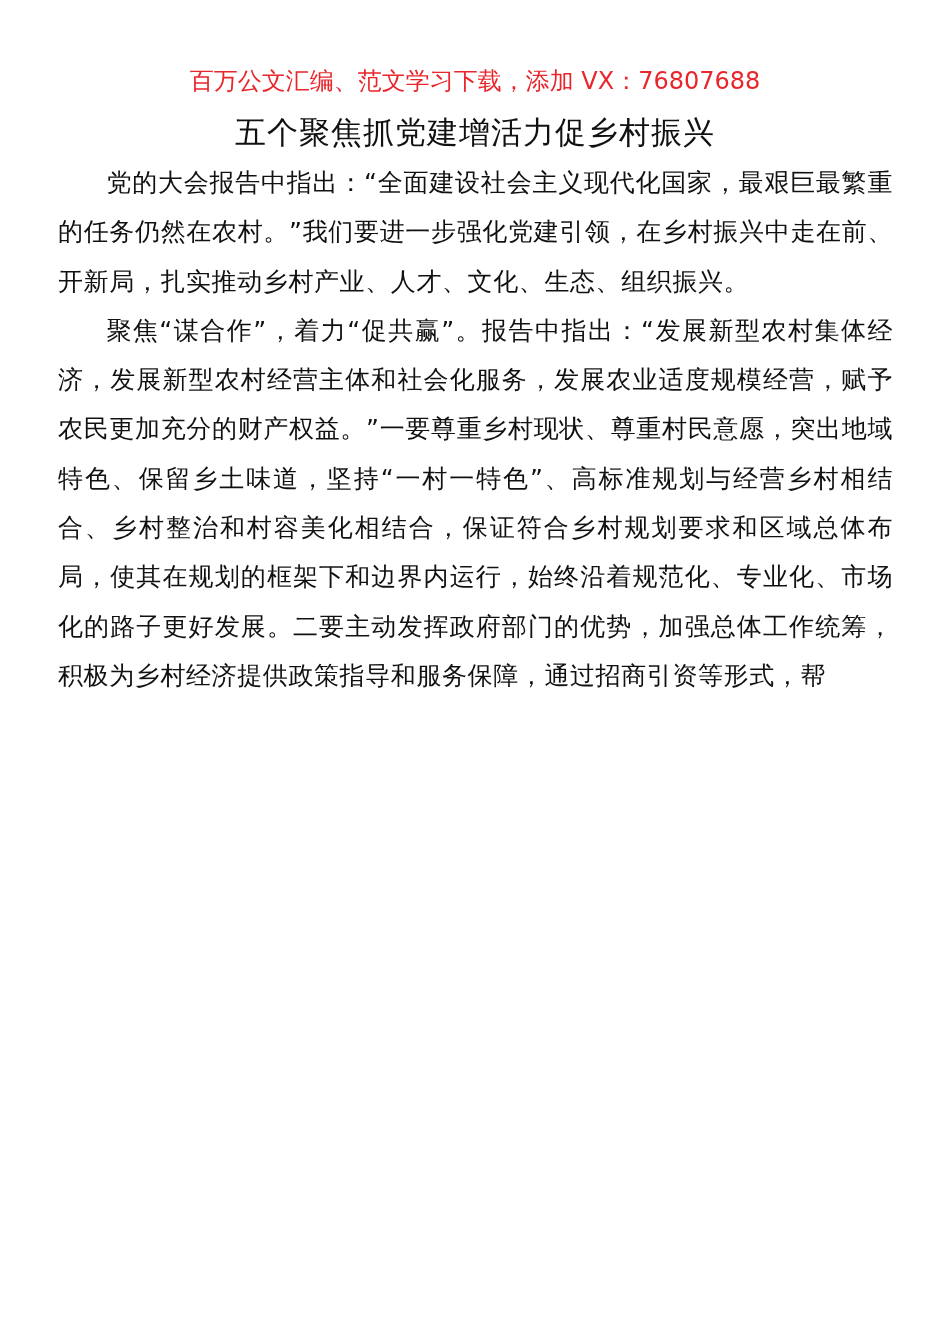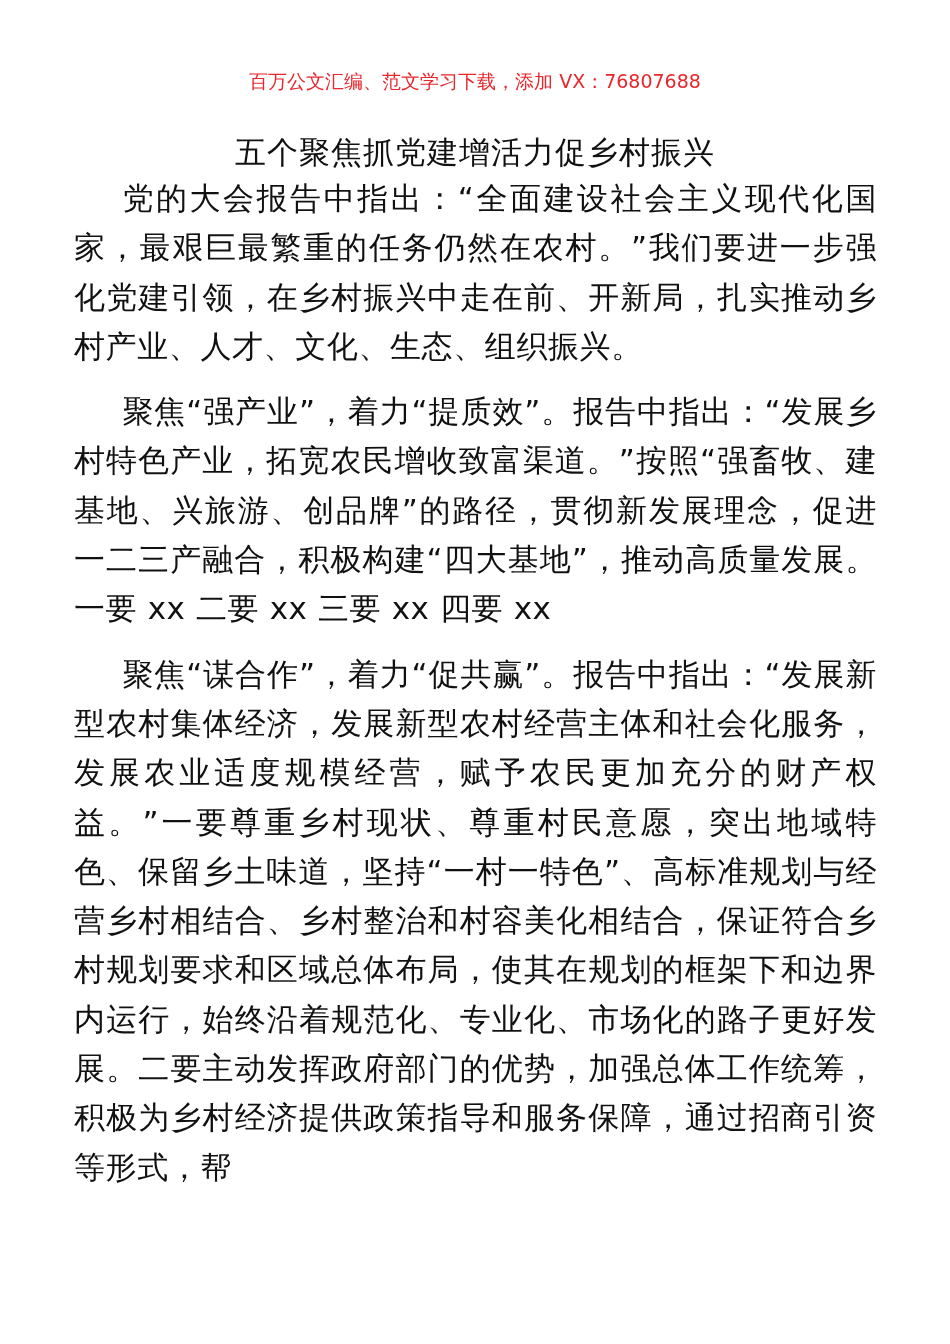--- a/index.html
+++ b/index.html
@@ -21,58 +21,56 @@
     top: 0;
     width: 950px;
     height: 1344px;
   }
   .watermark {
     position: absolute;
     top: 68px;
     left: 0;
     width: 950px;
     text-align: center;
-    font-size: 19px;
+    font-size: 24px;
     line-height: 26px;
     color: #e8262b;
     letter-spacing: 0px;
   }
   .doc-title {
     position: absolute;
     top: 110px;
     left: 0;
     width: 950px;
     text-align: center;
     font-size: 31px;
     line-height: 44px;
     color: #111111;
     letter-spacing: 1px;
-    margin-top: 20px;
   }
   .body-text {
     position: absolute;
     top: 158px;
     left: 58px;
     width: 835px;
   }
   .para {
-    margin: 16px;
-    font-size: 31px;
+    margin: 0;
+    font-size: 25px;
     line-height: 49.3px;
     text-indent: 48.4px;
     text-align: justify;
     text-justify: inter-character;
     color: #111111;
     letter-spacing: 0.6px;
   }
 </style>
 </head>
 <body>
 
 <div class="page">
   <div class="watermark">百万公文汇编、范文学习下载，添加 VX：76807688</div>
   <div class="doc-title">五个聚焦抓党建增活力促乡村振兴</div>
   <div class="body-text">
     <p class="para">党的大会报告中指出：“全面建设社会主义现代化国家，最艰巨最繁重的任务仍然在农村。”我们要进一步强化党建引领，在乡村振兴中走在前、开新局，扎实推动乡村产业、人才、文化、生态、组织振兴。</p>
-    <p class="para">聚焦“强产业”，着力“提质效”。报告中指出：“发展乡村特色产业，拓宽农民增收致富渠道。”按照“强畜牧、建基地、兴旅游、创品牌”的路径，贯彻新发展理念，促进一二三产融合，积极构建“四大基地”，推动高质量发展。一要 xx 二要 xx 三要 xx 四要 xx</p>
     <p class="para">聚焦“谋合作”，着力“促共赢”。报告中指出：“发展新型农村集体经济，发展新型农村经营主体和社会化服务，发展农业适度规模经营，赋予农民更加充分的财产权益。”一要尊重乡村现状、尊重村民意愿，突出地域特色、保留乡土味道，坚持“一村一特色”、高标准规划与经营乡村相结合、乡村整治和村容美化相结合，保证符合乡村规划要求和区域总体布局，使其在规划的框架下和边界内运行，始终沿着规范化、专业化、市场化的路子更好发展。二要主动发挥政府部门的优势，加强总体工作统筹，积极为乡村经济提供政策指导和服务保障，通过招商引资等形式，帮</p>
   </div>
 </div>
 
 </body></html>

